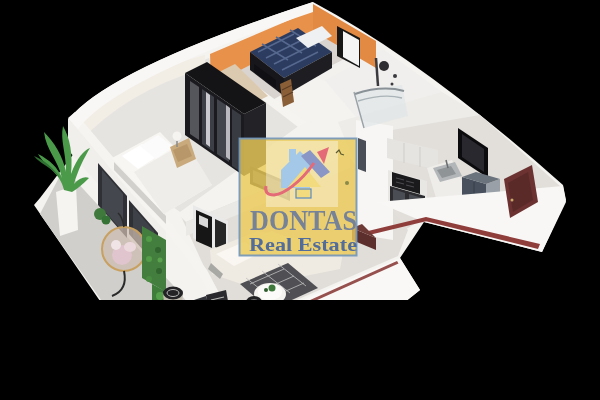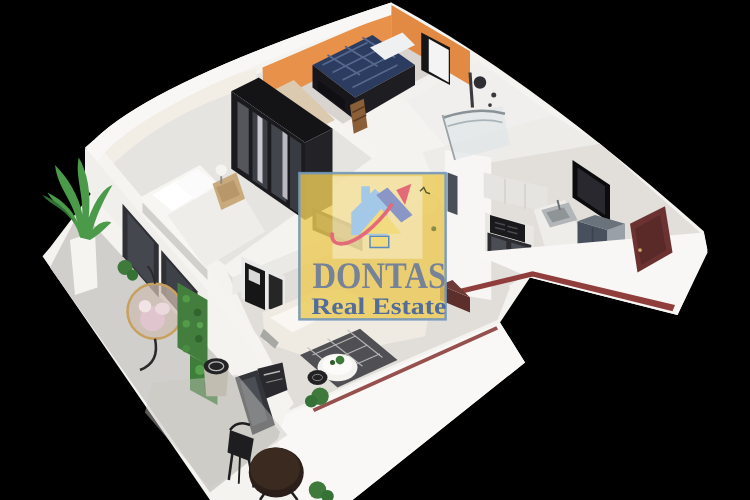--- a/index.html
+++ b/index.html
@@ -1,16 +1,16 @@
 <!DOCTYPE html>
 <html><head>
 <meta charset="utf-8">
 <style>
   html,body{margin:0;padding:0;background:#000;}
-  #stage{position:relative;width:600px;height:400px;background:#000;overflow:hidden;}
+  #stage{position:relative;width:600px;height:300px;background:#000;overflow:hidden;}
   svg{display:block;}
 </style>
 </head>
 <body>
 <div id="stage">
 <svg width="600" height="400" viewBox="0 0 600 400" font-family="Liberation Serif, serif" style="filter:blur(0.5px)">
 
   <rect x="0" y="0" width="600" height="400" fill="#000000"></rect>
 
   <g>

